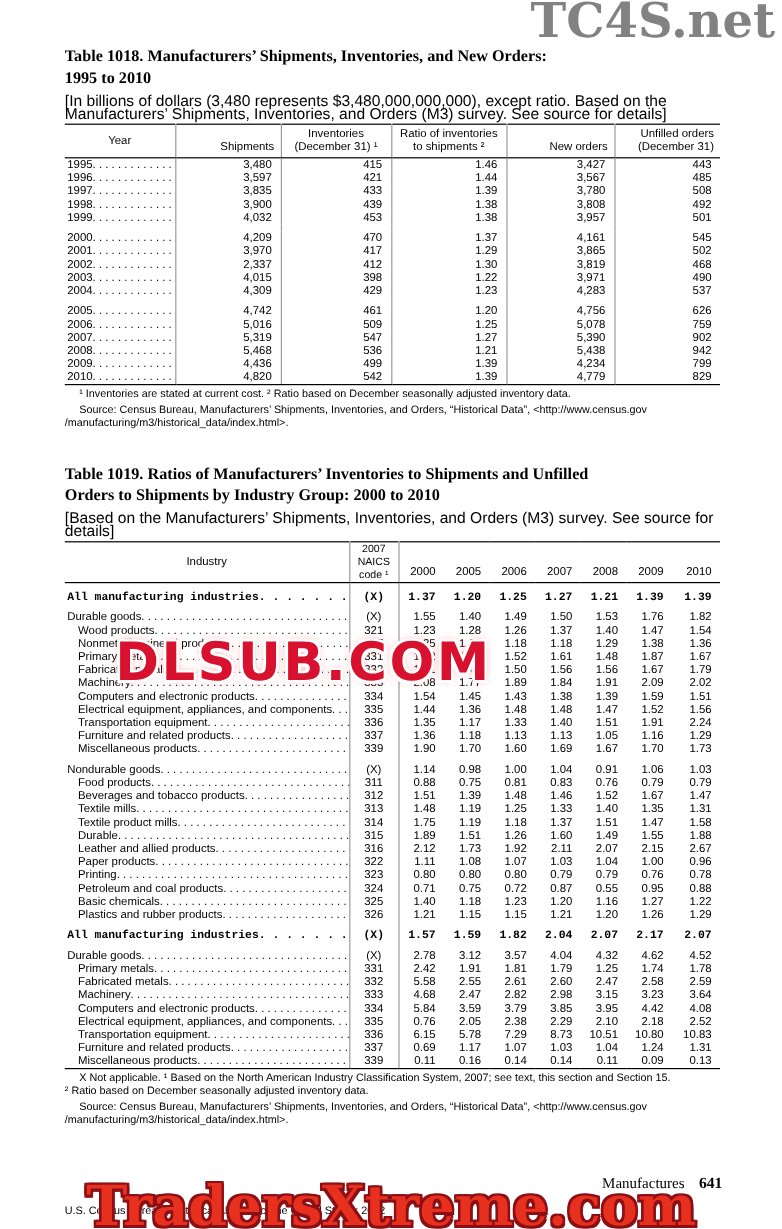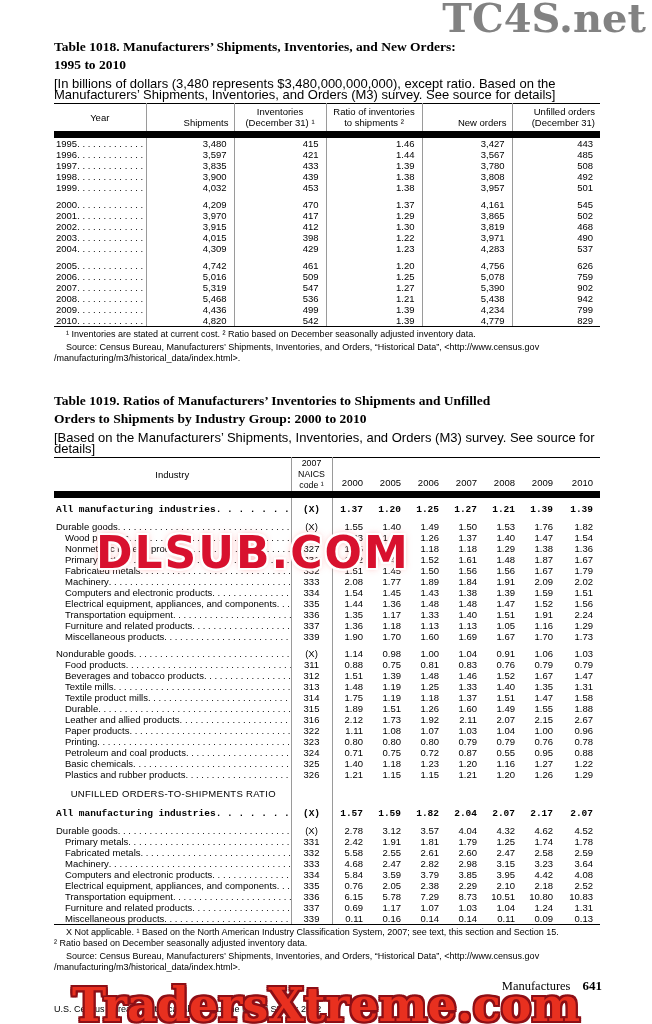--- a/index.html
+++ b/index.html
@@ -9,21 +9,21 @@
 
   .title{font-family:"Liberation Serif",serif;font-weight:bold;font-size:13.5px;
          line-height:1.3;white-space:pre-line;margin-bottom:5px;}
   .t2{margin-top:28px;}
   .note{font-size:13px;line-height:11px;margin-bottom:3px;}
   .fn{font-size:9px;line-height:11px;margin-top:2px;text-indent:12px;white-space:pre-line;}
 
   table{border-collapse:collapse;table-layout:fixed;width:546px;font-size:9.5px;
         line-height:11px;border-top:1px solid #000;margin-top:2px;}
   th{font-weight:normal;font-size:9.5px;}
-  thead th{border-bottom:7px solid #000000;}
+  thead th{border-bottom:1px solid #000000;}
   tbody tr:last-child td{border-bottom:1px solid #000;}
   td{padding:0;vertical-align:bottom;}
   .num{text-align:right;padding-right:7px;}
   .h{white-space:pre-line;vertical-align:bottom;padding:2px 5px 3px;}
   .hyear{text-align:center;vertical-align:middle;}
   .hc{text-align:center;}
   .hr{text-align:right;}
   .hind{text-align:center;vertical-align:middle;}
   .hcode{text-align:center;font-size:8.8px;padding:2px 1px 3px;}
   .yr{vertical-align:bottom;text-align:right;padding:2px 7px 3px 0;}
@@ -194,21 +194,21 @@
             <td class="num">3,865</td>
             <td class="num">502</td>
           </tr>
           <tr>
             <td class="stub">
               <div class="stubwrap">
                 <span class="lbl">2002</span>
                 <span class="leader"> . . . . . . . . . . . . . . . . . . . . . . . . . . . . . . . . . . . . . . . . . . . . . . . . . . . . . . . . . . . . . . . . . . . . . . . . . . . . . . . . . . . . . . . . . .</span>
               </div>
             </td>
-            <td class="num">3,915</td>
+            <td class="num">2,337</td>
             <td class="num">412</td>
             <td class="num">1.30</td>
             <td class="num">3,819</td>
             <td class="num">468</td>
           </tr>
           <tr>
             <td class="stub">
               <div class="stubwrap">
                 <span class="lbl">2003</span>
                 <span class="leader"> . . . . . . . . . . . . . . . . . . . . . . . . . . . . . . . . . . . . . . . . . . . . . . . . . . . . . . . . . . . . . . . . . . . . . . . . . . . . . . . . . . . . . . . . . .</span>
@@ -768,33 +768,20 @@
             </td>
             <td class="code">326</td>
             <td class="num">1.21</td>
             <td class="num">1.15</td>
             <td class="num">1.15</td>
             <td class="num">1.21</td>
             <td class="num">1.20</td>
             <td class="num">1.26</td>
             <td class="num">1.29</td>
           </tr>
-          <tr class="section">
-            <td class="stub">
-              <div class="sechead">UNFILLED ORDERS-TO-SHIPMENTS RATIO</div>
-            </td>
-            <td class="code"></td>
-            <td class="num"></td>
-            <td class="num"></td>
-            <td class="num"></td>
-            <td class="num"></td>
-            <td class="num"></td>
-            <td class="num"></td>
-            <td class="num"></td>
-          </tr>
           <tr class="spacer">
             <td class="num"></td>
             <td class="code"></td>
             <td class="num"></td>
             <td class="num"></td>
             <td class="num"></td>
             <td class="num"></td>
             <td class="num"></td>
             <td class="num"></td>
             <td class="num"></td>

